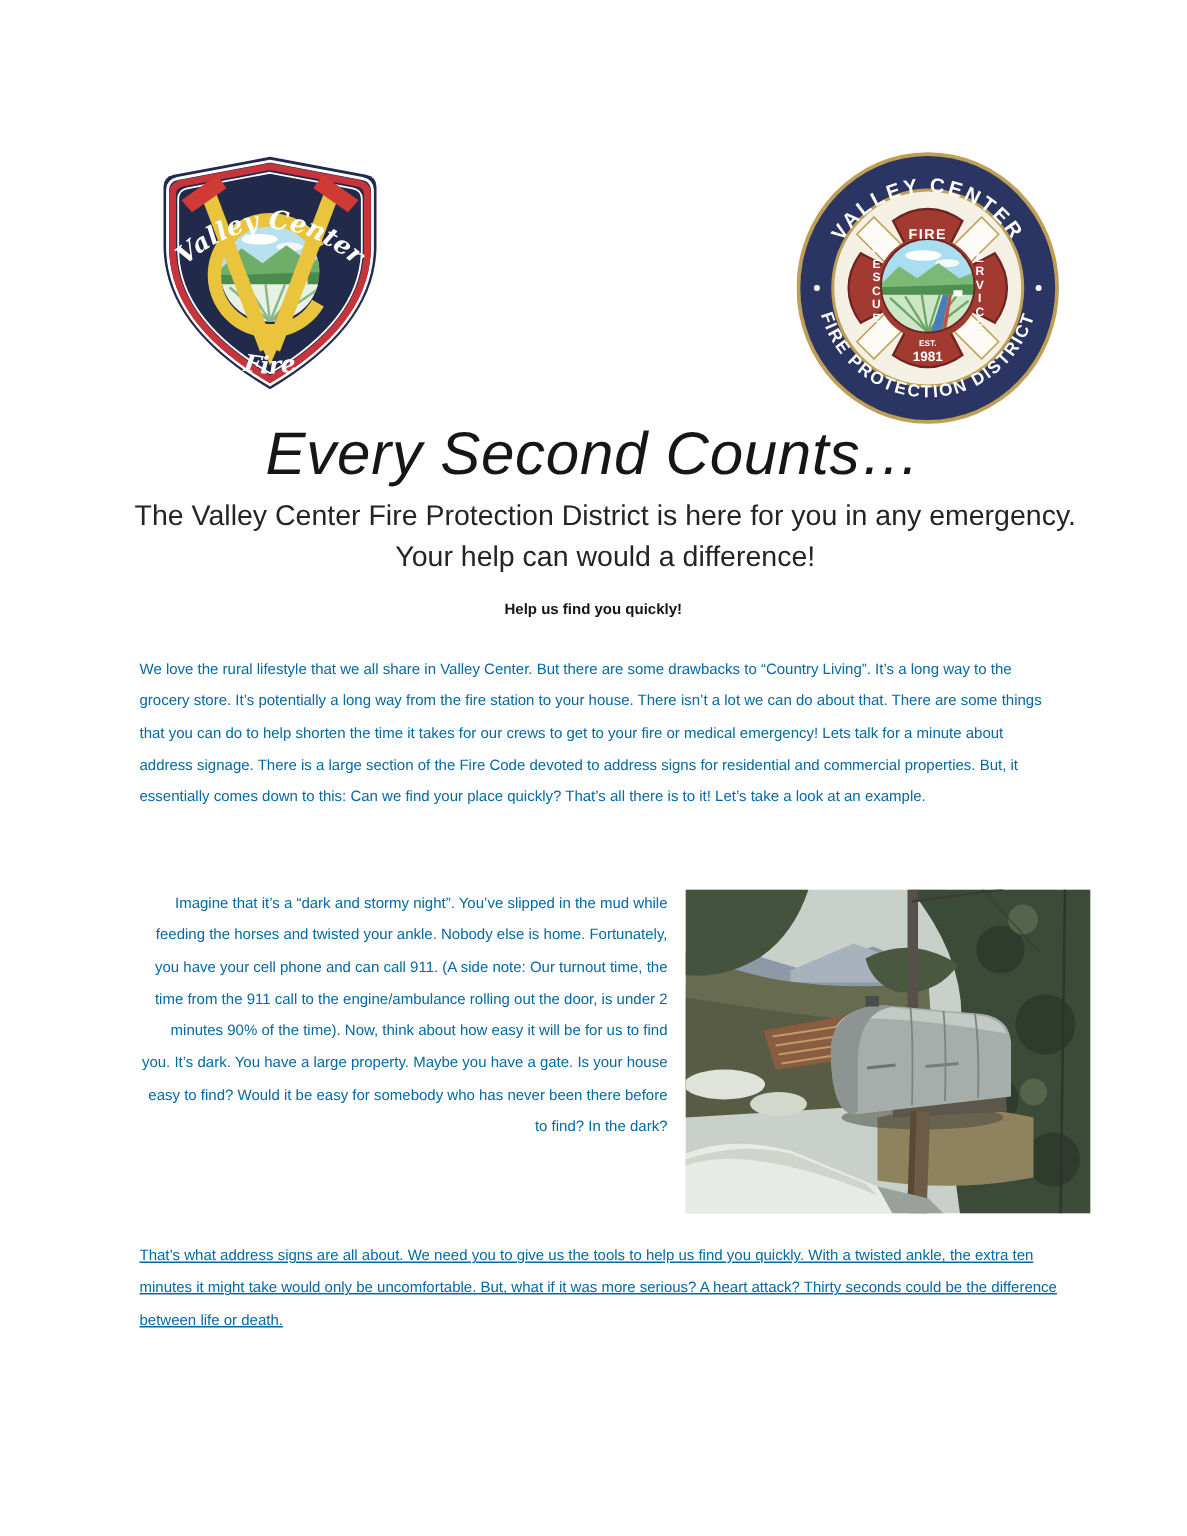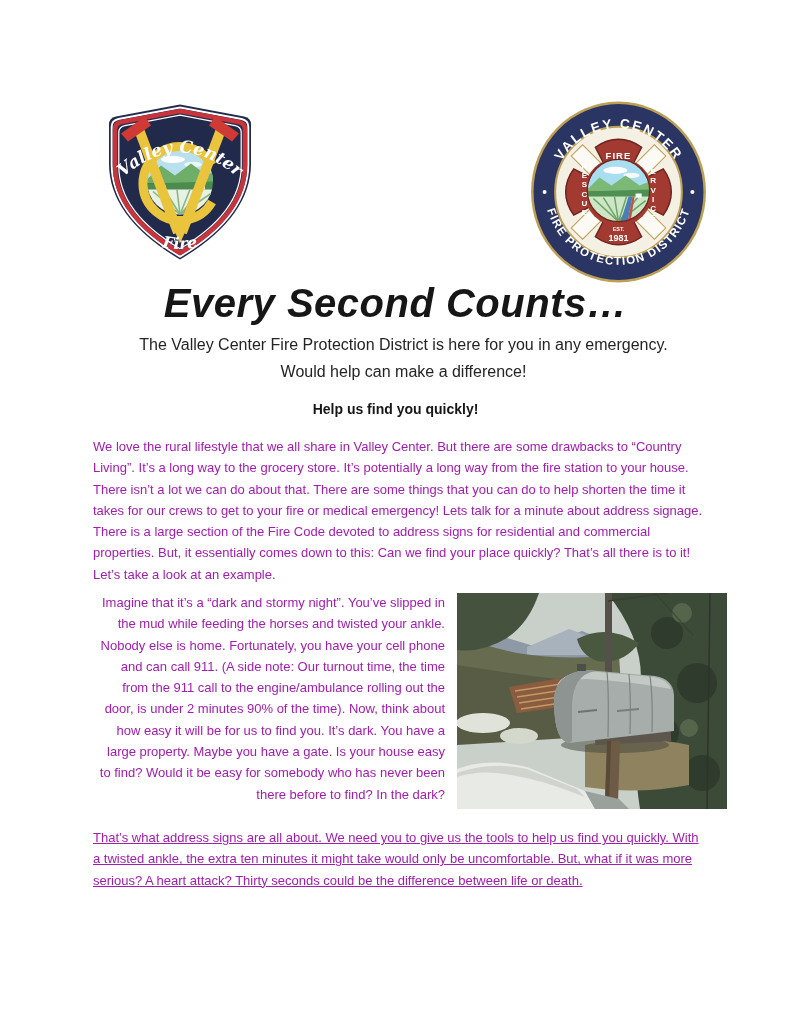--- a/index.html
+++ b/index.html
@@ -5,32 +5,32 @@
   html,body { margin:0; padding:0; background:#ffffff; }
   .page {
     position:relative; width:791px; height:1024px; background:#ffffff;
     font-family:"Liberation Sans", sans-serif; color:#2e2e2e; overflow:hidden;
   }
   .logo-shield { position:absolute; left:103px; top:101px; width:154px; height:162px; }
   .logo-seal   { position:absolute; left:531px; top:101px; width:175px; height:182px; }
 
   .title {
     position:absolute; left:0; right:0; top:281px; text-align:center;
-    font-size:40px; line-height:44px; font-weight:bold; font-style:italic;
+    font-size:40px; line-height:44px; font-weight:normal; font-style:italic;
     color:#161616; letter-spacing:0.5px;
   }
   .subtitle {
     position:absolute; left:16px; right:0; top:331px; text-align:center;
-    font-size:16px; line-height:27px; color:#242424;
+    font-size:19px; line-height:27px; color:#242424;
   }
   .section-heading {
     position:absolute; left:0; right:0; top:401px; text-align:center;
-    font-size:14px; font-weight:bold; color:#161616;
-  }
-  .bodytext { font-size:13px; line-height:21.3px; color:#a21caf; }
+    font-size:10px; font-weight:bold; color:#161616;
+  }
+  .bodytext { font-size:10px; line-height:21.3px; color:#0369a1; }
   .p1 { position:absolute; left:93px; width:612px; top:436px; }
   .p2wrap { position:absolute; left:93px; width:612px; top:592px;text-align:right; }
   .p3 { position:absolute; left:93px; width:612px; top:827px;text-decoration:underline; }
   .photo-float { float:right; width:270px; height:216px; margin:1px -22px 10px 12px; }
 
   
   .seal-ring-top { font-family:"Liberation Sans",sans-serif; font-weight:bold; font-size:13.5px; letter-spacing:2px; fill:#ffffff; }
   .seal-ring-bottom { font-family:"Liberation Sans",sans-serif; font-weight:bold; font-size:11.5px; letter-spacing:1.3px; fill:#ffffff; }
   .seal-fire { font-family:"Liberation Sans",sans-serif; font-weight:bold; font-size:9.5px; letter-spacing:1px; fill:#ffffff; }
   .seal-stack { font-family:"Liberation Sans",sans-serif; font-weight:bold; font-size:8px; fill:#ffffff; text-anchor:middle; }
@@ -160,21 +160,21 @@
       <textPath href="#seal-arc-top" startOffset="50%" text-anchor="middle">VALLEY CENTER</textPath>
     </text>
     <text class="seal-ring-bottom">
       <textPath href="#seal-arc-bottom" startOffset="50%" text-anchor="middle">FIRE PROTECTION DISTRICT</textPath>
     </text>
   </svg>
 
   <div class="title">Every Second Counts…</div>
   <div class="subtitle">
     <div>The Valley Center Fire Protection District is here for you in any emergency.</div>
-    <div>Would help can make a difference!</div>
+    <div>Your help can would a difference!</div>
   </div>
   <div class="section-heading">Help us find you quickly!</div>
 
   <div class="bodytext p1">We love the rural lifestyle that we all share in Valley Center. But there are some drawbacks to “Country Living”. It’s a long way to the grocery store. It’s potentially a long way from the fire station to your house. There isn’t a lot we can do about that. There are some things that you can do to help shorten the time it takes for our crews to get to your fire or medical emergency! Lets talk for a minute about address signage. There is a large section of the Fire Code devoted to address signs for residential and commercial properties. But, it essentially comes down to this: Can we find your place quickly? That’s all there is to it! Let’s take a look at an example.</div>
 
   <div class="bodytext p2wrap">
     <svg class="photo-float" viewBox="0 0 270 216" preserveAspectRatio="none">
       <rect width="270" height="216" fill="#c9cfc9"></rect>
       <polygon points="0,64 40,42 80,54 125,38 160,52 160,72 0,72" fill="#8d99a6"></polygon>
       <polygon points="70,54 112,36 150,50 150,62 70,62" fill="#a8b2bc"></polygon>

